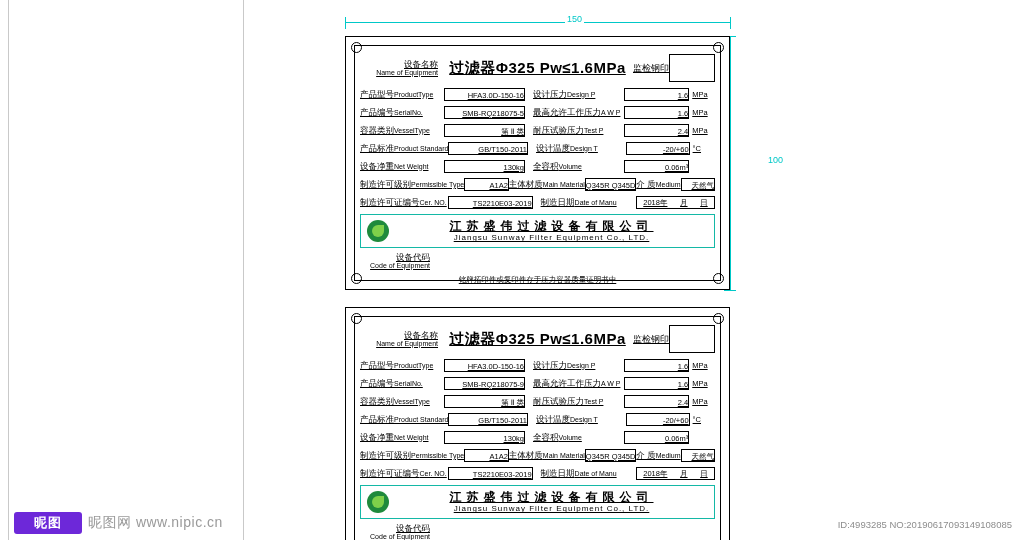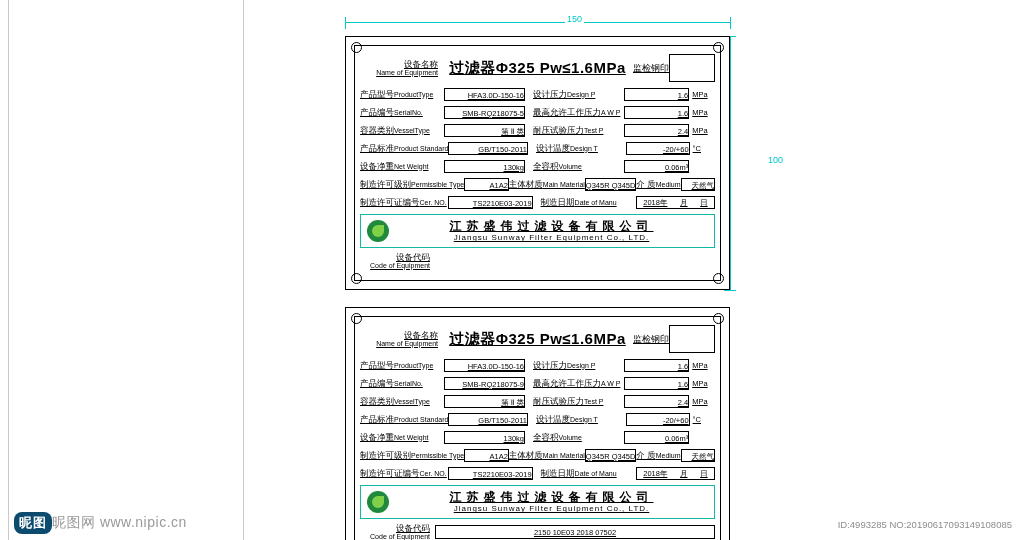--- a/index.html
+++ b/index.html
@@ -90,24 +90,24 @@
   .code-lbl{width:70px;text-align:right;padding-right:5px;line-height:1.05;}
   .code-lbl .cn{font-size:8.5px;display:block;}
   .code-lbl .en{font-size:7px;display:block;}
   .code-val{flex:1;border:1px solid #000;height:14px;line-height:14px;text-align:center;font-size:7.5px;box-sizing:border-box;}
 
   .footnote{text-align:center;font-size:7.5px;margin-top:3px;}
 
   
   .wm{position:absolute;left:14px;bottom:6px;display:flex;align-items:center;}
   .wm-badge{
-    background:#0c4a6e;color:#fff;font-size:13px;font-weight:bold;
-    padding:2px 5px;border-radius:8px;letter-spacing:1px;
-  }
-  .wm-txt{color:#9a9a9a;font-size:14px;letter-spacing:.5px;}
+    background:#6d28d9;color:#fff;font-size:13px;font-weight:bold;
+    padding:2px 20px;border-radius:3px;letter-spacing:1px;
+  }
+  .wm-txt{color:#9a9a9a;font-size:14px;margin-left:6px;letter-spacing:.5px;}
   .meta{position:absolute;right:12px;bottom:10px;color:#8d8d8d;font-size:9.5px;}
 </style>
 </head>
 <body>
 
 <div class="rule-v" id="rule1"></div>
 <div class="rule-v" id="rule2"></div>
 
 <div class="dim-line-h" style="left:345px;top:22px;width:385px;"></div>
 <div class="dim-line-v" style="left:345px;top:17px;height:12px;"></div>
@@ -206,20 +206,21 @@
       </div>
     </div>
 
     <div class="code-row">
       <div class="code-lbl">
         <span class="cn">设备代码</span>
         <span class="en">Code of Equipment</span>
       </div>
     </div>
 
+    <div class="footnote">铭牌拓印件或复印件存于压力容器质量证明书中</div>
   </div>
 </div>
 
 <div class="plate" style="left:345px;top:307px;width:385px;height:254px;">
   <div class="screw tl"></div>
   <div class="screw tr"></div>
 
   <div class="plate-inner"></div>
 
   <div class="content">
@@ -300,21 +301,20 @@
         <div class="company-cn">江苏盛伟过滤设备有限公司</div>
         <div class="company-en">Jiangsu  Sunway  Filter  Equipment  Co., LTD.</div>
       </div>
     </div>
 
     <div class="code-row">
       <div class="code-lbl">
         <span class="cn">设备代码</span>
         <span class="en">Code of Equipment</span>
       </div>
-      <div class="code-val">2150 10E03 2018 07502</div>
     </div>
 
   </div>
 </div>
 
 <div class="wm">
   <div class="wm-badge">昵图</div>
   <div class="wm-txt">昵图网 www.nipic.cn</div>
 </div>
 <div class="meta">ID:4993285  NO:20190617093149108085</div>

